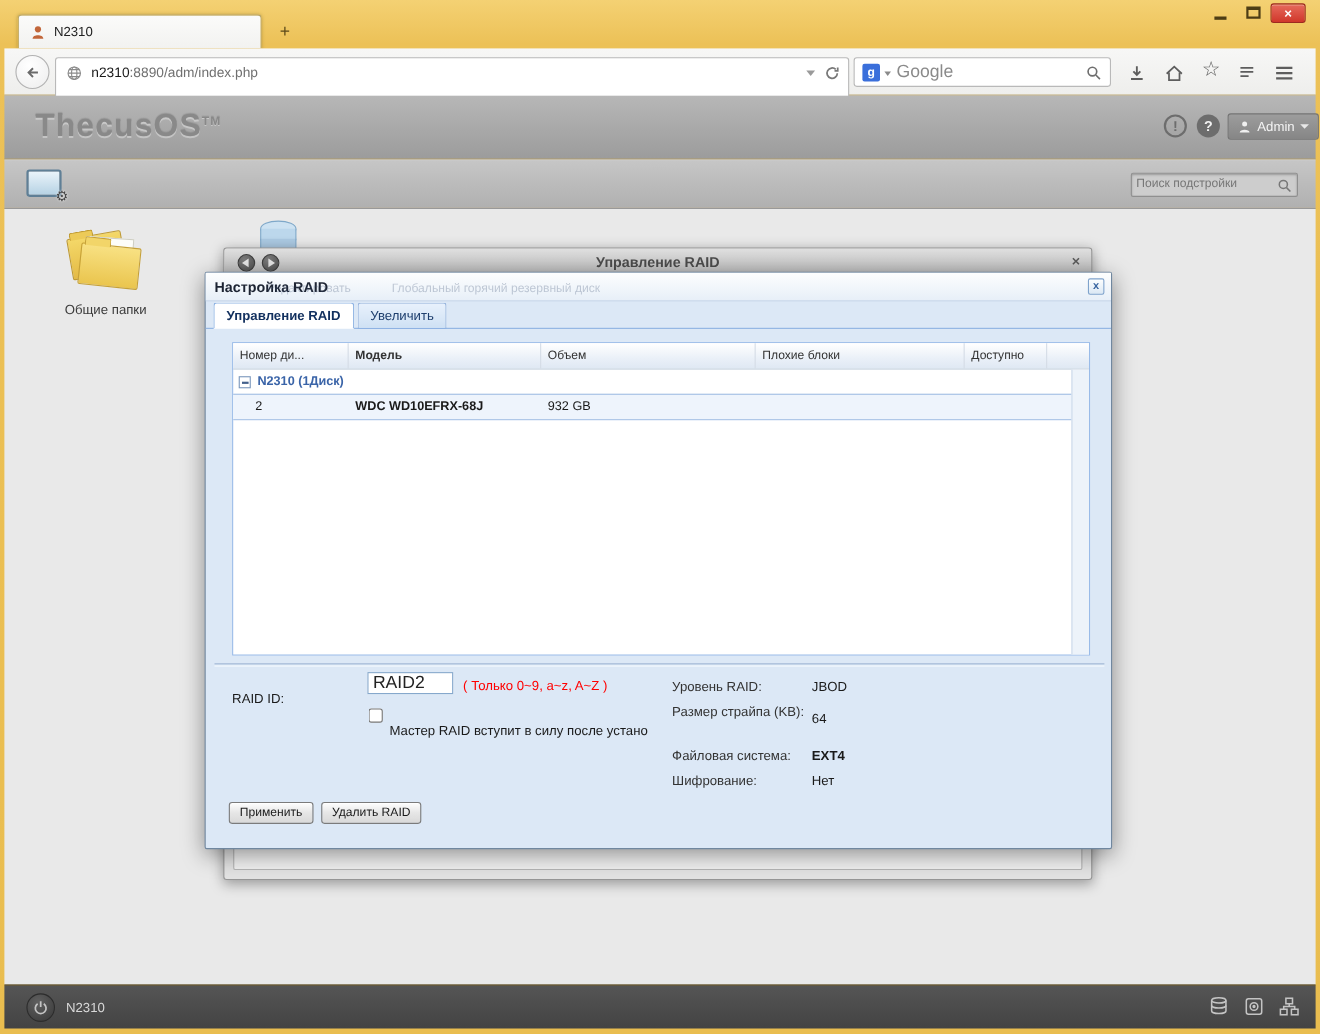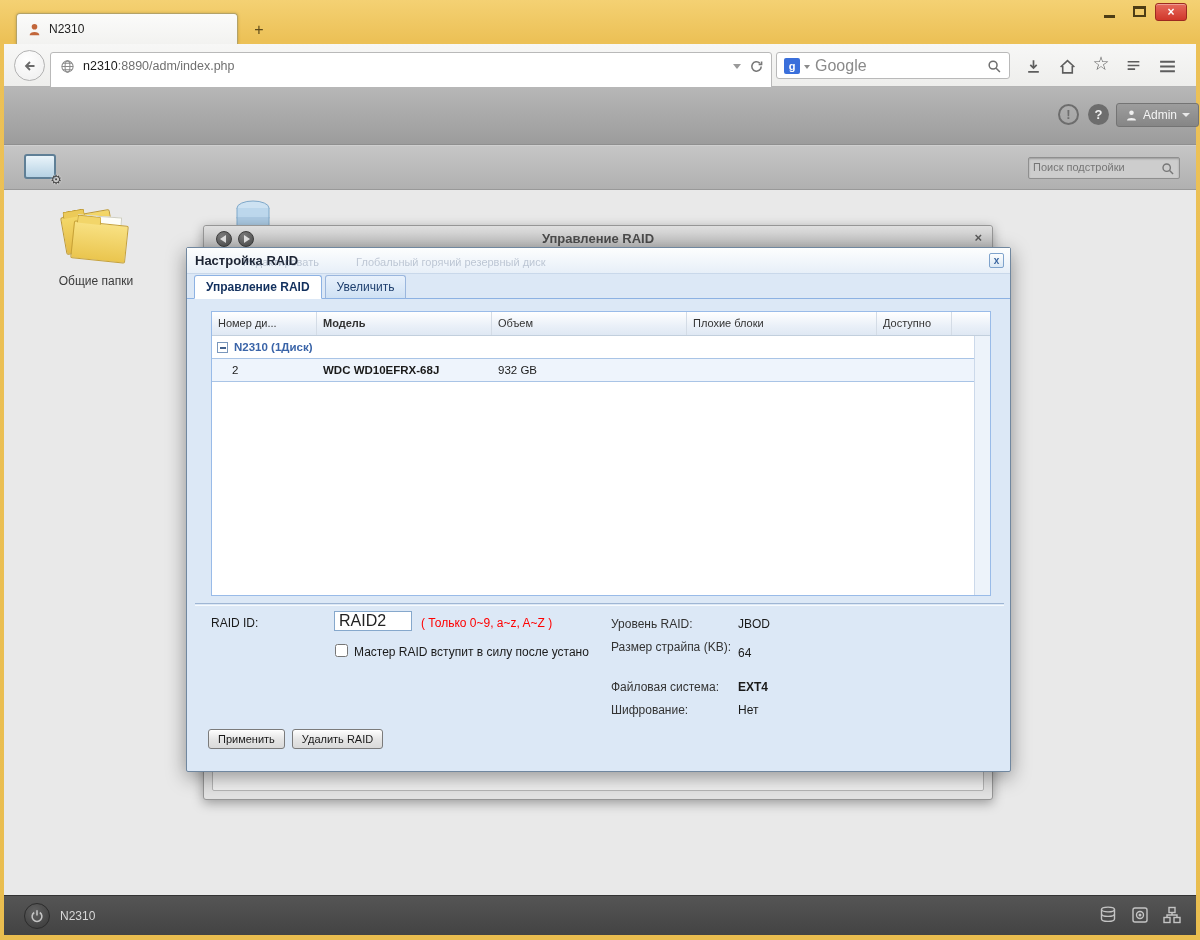--- a/index.html
+++ b/index.html
@@ -135,21 +135,21 @@
   .gbody{position:relative;height:259px;}
   .grow-group{height:23px;display:flex;align-items:center;padding-left:5px;border-bottom:1px solid #b7cbe5;
               font-size:11.5px;font-weight:bold;color:#3a64a8;}
   .cbox{width:11px;height:11px;border:1px solid #7a97bc;background:#fff;margin-right:6px;position:relative;}
   .cbox::after{content:"";position:absolute;left:2px;top:4px;width:6px;height:2px;background:#44618c;}
   .grow-data{height:24px;display:flex;background:#eef4fc;border-top:1px solid #a9c4e6;border-bottom:1px solid #a9c4e6;margin-top:-1px;}
   .dc{padding:5px 6px;font-size:11.5px;color:#1a1a1a;white-space:nowrap;overflow:hidden;}
   .dc.c1{padding-left:20px;}
   .vscroll{position:absolute;right:0;top:0;bottom:0;width:16px;background:#edf3fa;border-left:1px solid #ccd9ea;}
   #form-sep{left:8px;width:809px;top:355px;height:3px;border-top:1px solid #9fb6d4;border-bottom:1px solid #f6fafd;}
-  .flabel{font-size:12px;color:#1a1a1a;}
+  .flabel{font-size:12px;color:#1a1a1a;margin-top:12px;}
   .plabel{font-size:12px;color:#333;}
   .pvalue{font-size:12px;color:#1a1a1a;}
   #raid-id-label{left:24px;top:368px;}
   #raid-id-input{left:147px;top:363px;width:78px;height:20px;border:1px solid #86a8cc;font-size:16px;
                  padding:1px 4px;font-family:inherit;color:#222;}
   #raid-id-hint{left:234px;top:368px;font-size:12px;color:#ff0000;}
   #master-cb{left:148px;top:396px;width:13px;height:13px;}
   #master-cb-label{left:167px;top:397px;white-space:nowrap;}
   .prop-l{left:424px;width:120px;}
   .prop-v{left:551px;}
@@ -243,20 +243,21 @@
       </svg>
   </div>
   <div class="abs navicon" id="ic-menu">
     <svg width="19" height="17" viewBox="0 0 18 16" fill="none" stroke="#5d5d5d" stroke-width="2">
         <path d="M2 3.5h14M2 8h14M2 12.5h14"></path>
       </svg>
   </div>
 </div>
 
 <div class="abs" id="app-header">
+  <div class="abs" id="logo"><span>ThecusOS</span><sup>TM</sup></div>
   <div class="abs" id="info-btn">!</div>
   <div class="abs" id="help-btn">?</div>
   <div class="abs" id="admin-chip">
     <svg width="13" height="13" viewBox="0 0 16 16" fill="#f0f0f0">
         <circle cx="8" cy="4.5" r="2.8"></circle>
         <path d="M2.5 14c0-4 11-4 11 0z"></path>
       </svg>
     <span class="lbl">Admin</span>
     <span id="admin-caret"></span>
   </div>

